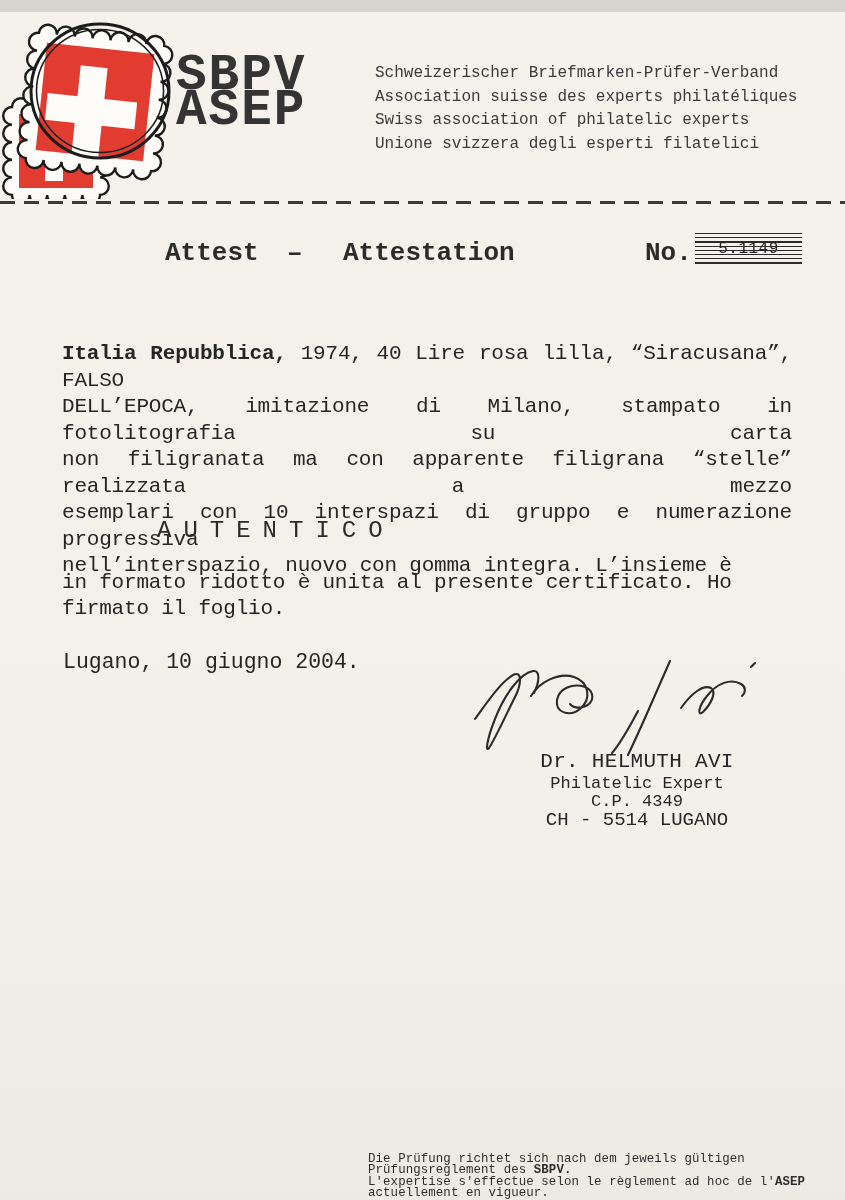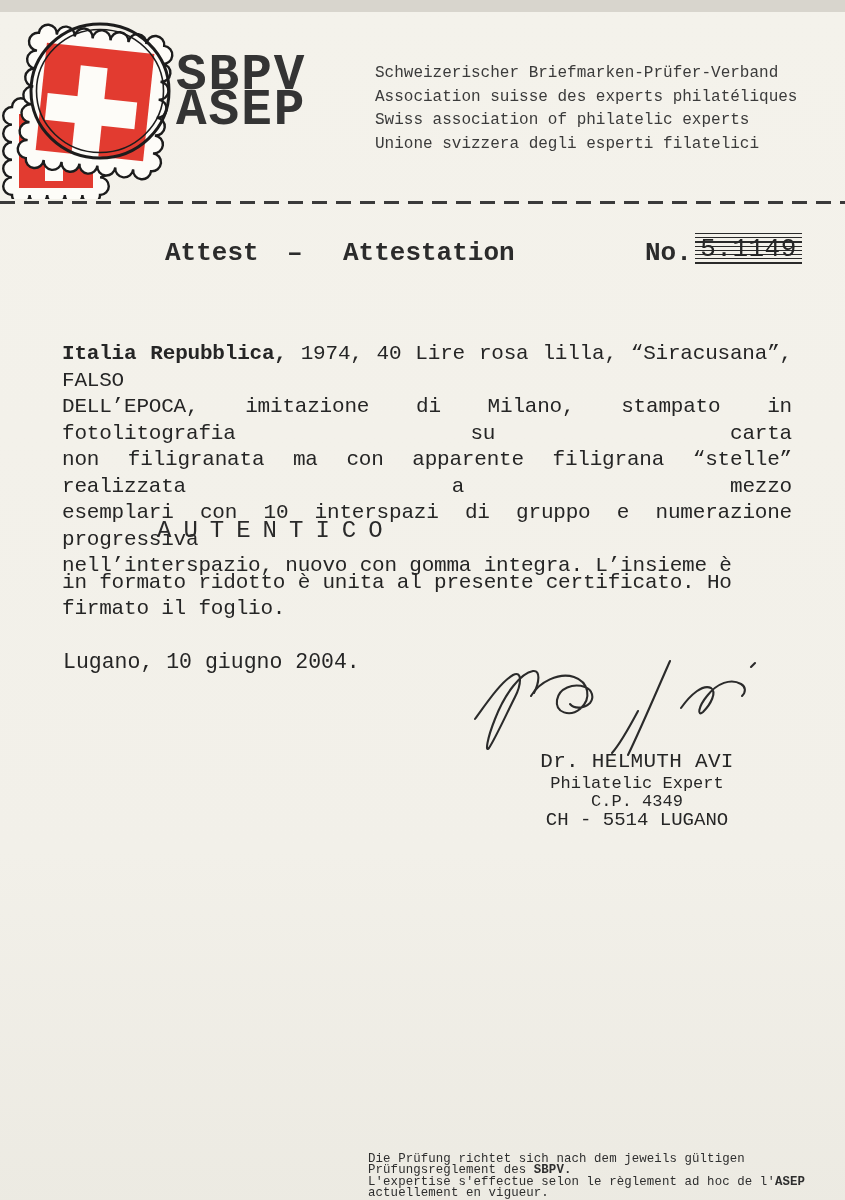--- a/index.html
+++ b/index.html
@@ -31,21 +31,21 @@
   .title-row span{position:absolute;font-size:26px;font-weight:bold;color:#2b2b2b;top:226px;}
   .t-attest{left:165px;text-align:center;}
   .t-dash{left:287px;}
   .t-attestation{left:343px;}
   .t-no{left:645px;}
   .no-box{
     position:absolute;left:695px;top:221px;width:107px;height:31px;
     background:repeating-linear-gradient(180deg,#2a2a2a 0 1.3px,rgba(0,0,0,0) 1.3px 4.2px);
     display:flex;align-items:center;justify-content:center;
   }
-  .no-box .num{position:relative;font-size:26px;color:#242424;letter-spacing:.5px;}
+  .no-box .num{position:relative;font-size:16px;color:#242424;letter-spacing:.5px;}
   .no-box::after{
     content:"";position:absolute;inset:0;
     background:repeating-linear-gradient(180deg,#2a2a2a 0 1.2px,rgba(0,0,0,0) 1.2px 4.2px);
     opacity:.45;
   }
   
   .para{position:absolute;left:62px;width:730px;font-size:21px;line-height:26.5px;color:#252525;letter-spacing:-0.2px;}
   .desc{top:329px;}
   .close{top:558px;line-height:26px;}
   .jline{text-align:justify;text-align-last:justify;}

